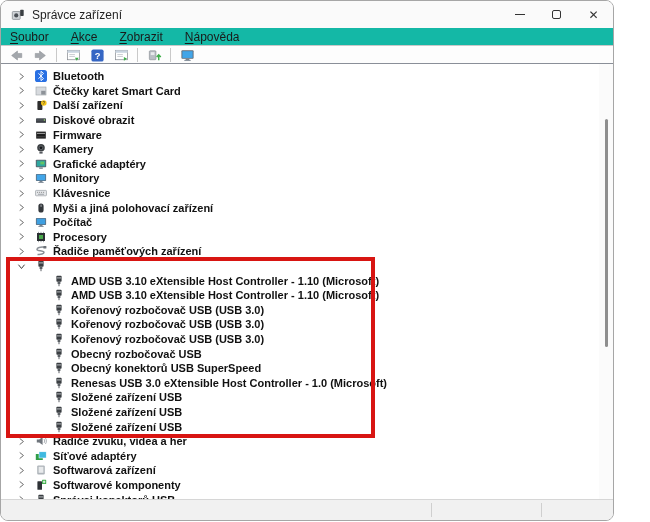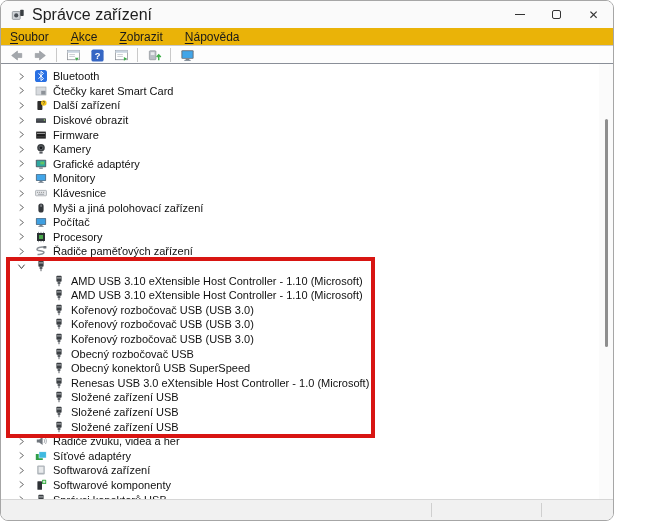--- a/index.html
+++ b/index.html
@@ -5,48 +5,48 @@
   html,body{margin:0;padding:0;background:#fff;}
   *{box-sizing:border-box;}
   .canvas{position:relative;width:650px;height:522px;background:#fff;overflow:hidden;
           font-family:"Liberation Sans",sans-serif;color:#1a1a1a;}
   .window{position:absolute;left:0;top:0;width:614px;height:521px;background:#fff;
           border:1px solid #a6a6a6;border-radius:8px;overflow:hidden;}
   
   .titlebar{position:relative;height:27px;background:#fafafa;display:flex;align-items:center;
             padding-left:10px;}
   .titlebar .appicon{width:14px;height:14px;margin-right:7px;flex:0 0 auto;}
-  .titlebar .title{font-size:16px;color:#1f1f1f;}
+  .titlebar .title{font-size:12px;color:#1f1f1f;}
   .wc-group{position:absolute;right:1px;top:0;height:27px;display:flex;}
   .wc{width:37px;height:27px;display:flex;align-items:center;justify-content:center;
       color:#333;cursor:default;}
   .glyph-min{width:10px;height:1px;background:#333;display:inline-block;}
   .glyph-max{width:9px;height:9px;border:1px solid #333;border-radius:2px;display:inline-block;}
   .glyph-close{font-size:12px;line-height:1;}
   
-  .menubar{height:18px;background:#eab308;border-bottom:1px solid #c9c9c9;display:flex;
+  .menubar{height:18px;background:#14b8a6;border-bottom:1px solid #c9c9c9;display:flex;
            align-items:center;padding-left:7px;}
   .menu-item{font-size:12px;padding:0 2px;margin-right:18px;background:none;border:none;
              font-family:inherit;color:#1a1a1a;cursor:default;}
   .menu-item u{text-underline-offset:2px;}
   
   .toolbar{height:18px;background:#fdfdfd;display:flex;align-items:center;padding-left:5px;gap:4px;}
   .tb-btn{width:20px;height:17px;display:flex;align-items:center;justify-content:center;
           background:none;border:none;padding:0;cursor:default;}
   .tb-sep{width:1px;height:14px;background:#c9c9c9;margin:0 2px;}
   
   .content{position:absolute;left:0;top:62px;width:612px;height:438px;background:#fff;
            border-top:1px solid #8a8f98;overflow:hidden;}
   .tree{padding-top:5px;}
   .tree-row{height:14.6px;display:flex;align-items:center;font-size:11px;white-space:nowrap;}
   .tree-row .chev{width:11px;height:11px;margin-left:15px;flex:0 0 auto;display:flex;
                   align-items:center;justify-content:center;}
   .tree-row.lvl1 .chev{margin-left:33px;visibility:hidden;}
   .tree-row .ticon{width:12px;height:12px;margin-left:8px;flex:0 0 auto;}
-  .tree-row .lbl{margin-left:6px;color:#111;}
+  .tree-row .lbl{margin-left:6px;color:#111;font-weight:bold;}
   
   .vscroll{position:absolute;top:0;right:0;width:14px;height:438px;background:#fbfbfb;}
   .vthumb{position:absolute;right:5px;top:55px;width:3px;height:228px;background:#8f8f8f;
           border-radius:2px;}
   
   .highlight-rect{position:absolute;left:5px;top:256px;width:369px;height:181px;
                   border:4px solid #d81512;pointer-events:none;z-index:6;}
   
   .statusbar{position:absolute;left:0;bottom:0;width:612px;height:21px;background:#f1f1f1;
              border-top:1px solid #d6d6d6;}

